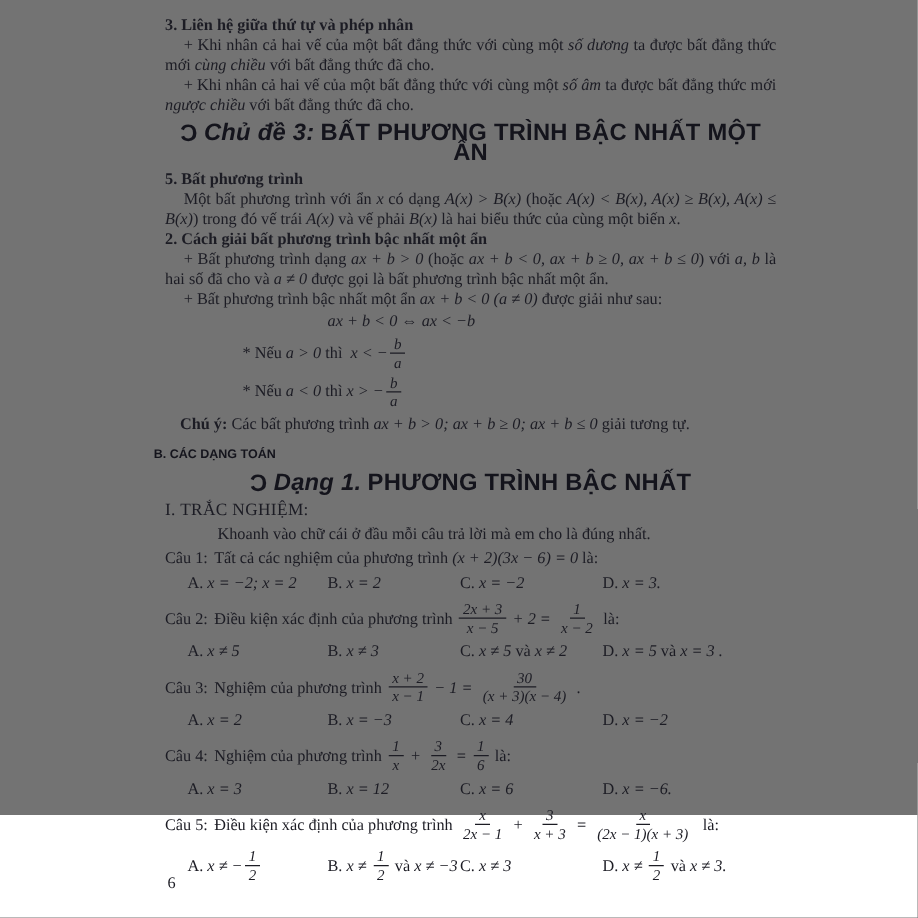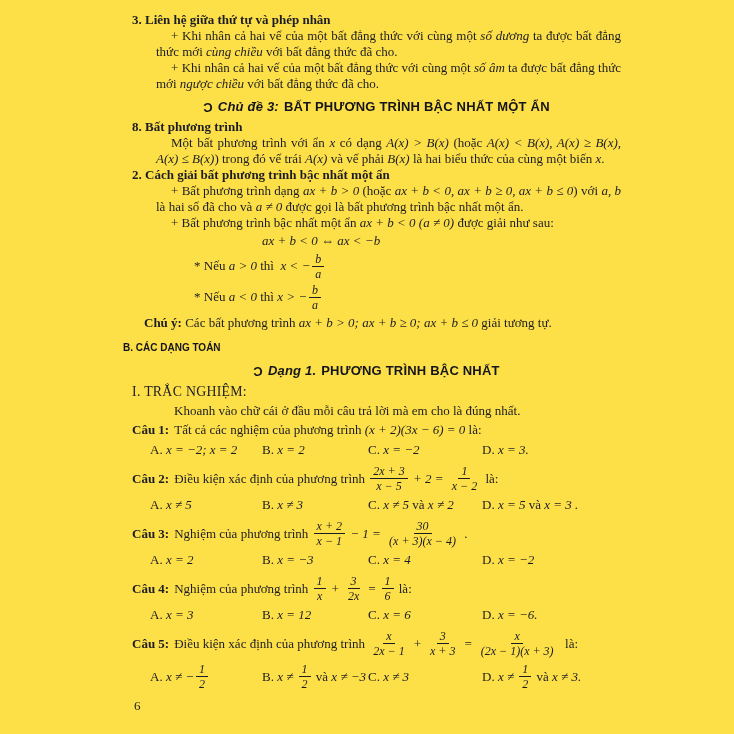--- a/index.html
+++ b/index.html
@@ -1,31 +1,31 @@
 <!DOCTYPE html>
 <html><head>
 <meta charset="utf-8">
 <style>
   html,body{margin:0;padding:0;}
   body{
     width:734px;height:734px;background:#ffffff;overflow:hidden;
     font-family:"Liberation Serif","DejaVu Serif",serif;
     color:#1c1c24;font-size:13px;line-height:16px;
   }
-  .page{position:relative;width:734px;height:734px;box-sizing:border-box;
-        padding:12px 113px 0 132px;background:#fde047;}
+  .page{position:relative;width:734px;height:652px;box-sizing:border-box;
+        padding:12px 113px 0 132px;background:#737373;}
   .it{font-style:italic;}
   .bd{font-weight:bold;}
   .justify{text-align:justify;}
-  .indent{text-indent:15px;margin-left:24px;}
+  .indent{text-indent:15px;}
   
   .sec-head{font-weight:bold;}
   .topic-head{
     font-family:"Liberation Sans","DejaVu Sans",sans-serif;
-    font-weight:bold;font-size:13px;text-align:center;
+    font-weight:bold;font-size:19px;text-align:center;
     margin:7px 0 4px 0;color:#14141c;letter-spacing:.2px;
   }
   .topic-marker{display:inline-block;transform:translateY(1px);margin-right:5px;font-weight:bold;}
   .topic-label{font-style:italic;margin-right:5px;}
   .part-head{
     font-family:"Liberation Sans","DejaVu Sans",sans-serif;
     font-weight:bold;font-size:10px;margin:9px 0 5px -9px;color:#14141c;
   }
   .quiz-sec-head{font-size:13.8px;margin:5px 0 3px 0;letter-spacing:.3px;}
   .instruction{padding-left:42px;margin-bottom:3px;}
@@ -37,21 +37,21 @@
   .frac{display:inline-flex;flex-direction:column;align-items:center;
         margin:0 2px;font-style:italic;}
   .frac .fnum{display:block;padding:0 3px;border-bottom:1.2px solid currentColor;
               font-size:12px;line-height:14px;}
   .frac .fden{display:block;padding:0 3px;font-size:12px;line-height:14px;}
   .center-formula{margin:2px 0 2px 130px;}
   .case-line{padding-left:62px;margin:1px 0;min-height:30px;}
   .note-line{padding-left:12px;margin:3px 0 2px 0;}
   
   .q-line{display:flex;align-items:center;margin:2px 0;min-height:16px;}
-  .q-label{font-weight:bold;white-space:pre;}
+  .q-label{font-weight:normal;white-space:pre;}
   .q-gap{width:5px;flex:0 0 auto;}
   .opts{display:flex;align-items:center;padding-left:18px;margin:4px 0 6px 0;min-height:16px;}
   .opt{display:inline-flex;align-items:center;flex:0 0 auto;}
   .opt .opt-label{white-space:pre;}
   .opt-1{width:112px;}
   .opt-2{width:106px;}
   .opt-3{width:114px;}
   .opt-4{flex:1 1 auto;}
   .page-number{position:absolute;left:134px;top:698px;font-size:13px;}
 </style>
@@ -61,21 +61,21 @@
 <div class="page">
 
   <div class="sec-head">3. Liên hệ giữa thứ tự và phép nhân</div>
   <div class="justify indent"><span>+ Khi nhân cả hai vế của một bất đẳng thức với cùng một </span><span class="it">số dương</span><span> ta được bất đẳng thức mới </span><span class="it">cùng chiều</span><span> với bất đẳng thức đã cho.</span></div>
   <div class="justify indent"><span>+ Khi nhân cả hai vế của một bất đẳng thức với cùng một </span><span class="it">số âm</span><span> ta được bất đẳng thức mới </span><span class="it">ngược chiều</span><span> với bất đẳng thức đã cho.</span></div>
 
   <div class="topic-head">
     <span class="topic-marker">Ɔ</span><span class="topic-label">Chủ đề 3:</span><span>BẤT PHƯƠNG TRÌNH BẬC NHẤT MỘT ẨN</span>
   </div>
 
-  <div class="sec-head">8. Bất phương trình</div>
+  <div class="sec-head">5. Bất phương trình</div>
   <div class="justify indent"><span>Một bất phương trình với ẩn </span><span class="it">x</span><span> có dạng </span><span class="it">A(x) &gt; B(x)</span><span> (hoặc </span><span class="it">A(x) &lt; B(x), A(x) ≥ B(x), A(x) ≤ B(x)</span><span>) trong đó vế trái </span><span class="it">A(x)</span><span> và vế phải </span><span class="it">B(x)</span><span> là hai biểu thức của cùng một biến </span><span class="it">x</span><span>.</span></div>
 
   <div class="sec-head">2. Cách giải bất phương trình bậc nhất một ẩn</div>
   <div class="justify indent"><span>+ Bất phương trình dạng </span><span class="it">ax + b &gt; 0</span><span> (hoặc </span><span class="it">ax + b &lt; 0, ax + b ≥ 0, ax + b ≤ 0</span><span>)  với </span><span class="it">a, b</span><span> là hai số đã cho và </span><span class="it">a ≠ 0</span><span> được gọi là bất phương trình bậc nhất một ẩn.</span></div>
   <div class="justify indent"><span>+ Bất phương trình bậc nhất một ẩn </span><span class="it">ax + b &lt; 0 (a ≠ 0)</span><span> được giải như sau:</span></div>
   <div class="center-formula mrow">
       <span class="fm">ax + b &lt; 0 ⇔ ax &lt; −b</span>
     </div>
   <div class="case-line mrow">
       <span class="rm">* Nếu </span>

